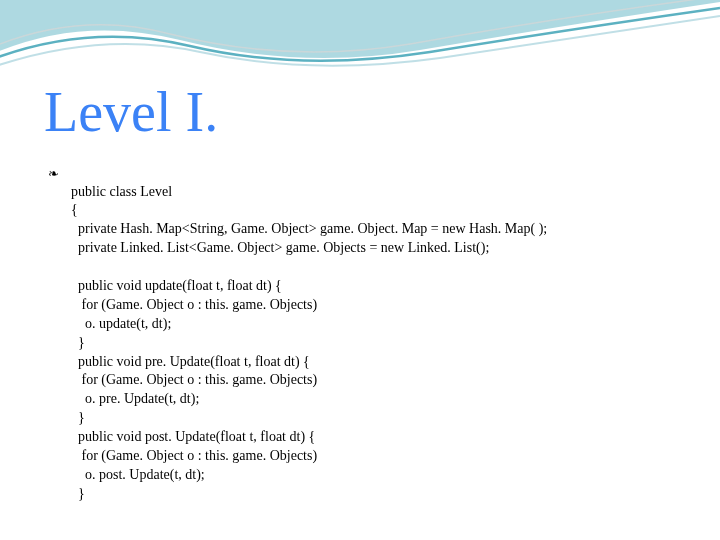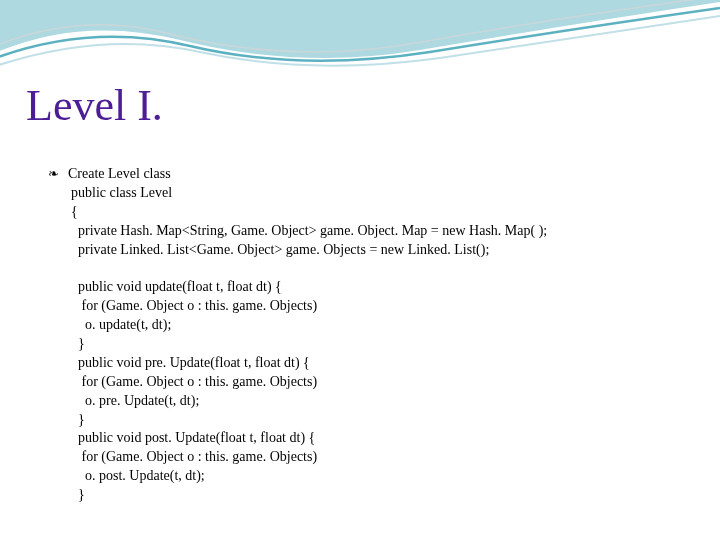--- a/index.html
+++ b/index.html
@@ -15,25 +15,25 @@
   .wave-container {
     position: absolute;
     top: 0;
     left: 0;
     width: 720px;
     height: 110px;
     pointer-events: none;
   }
   .title {
     position: absolute;
-    left: 26px;
+    left: 44px;
     top: 80px;
-    font-size: 44px;
+    font-size: 56px;
     font-weight: 400;
-    color: #4c1d95;
+    color: #3b82f6;
     letter-spacing: 0px;
   }
   .content {
     position: absolute;
     left: 48px;
     top: 165px;
     width: 650px;
     font-size: 14px;
     color: #000000;
     line-height: 1.35;
@@ -66,21 +66,20 @@
     <path d="M -10 68 Q 100 30 200 52 Q 310 76 440 58 Q 570 38 720 16" fill="none" stroke="#b9dce3" stroke-width="2" opacity="0.9"></path>
     <path d="M -10 48 Q 80 10 170 34 Q 290 64 410 44 Q 555 18 720 -4" fill="none" stroke="#d6d6d6" stroke-width="1.5" opacity="0.7"></path>
   </svg>
 </div>
 
 <div class="title">Level I.</div>
 
 <div class="content">
   <div class="bullet-line">
     <span class="bullet">❧</span>
-    <span>Create Level class</span>
   </div>
   <div class="code-block">  public class Level
   {
     private Hash. Map&lt;String, Game. Object&gt; game. Object. Map = new Hash. Map( );
     private Linked. List&lt;Game. Object&gt; game. Objects = new Linked. List();
 
     public void update(float t, float dt) {
      for (Game. Object o : this. game. Objects)
       o. update(t, dt);
     }

